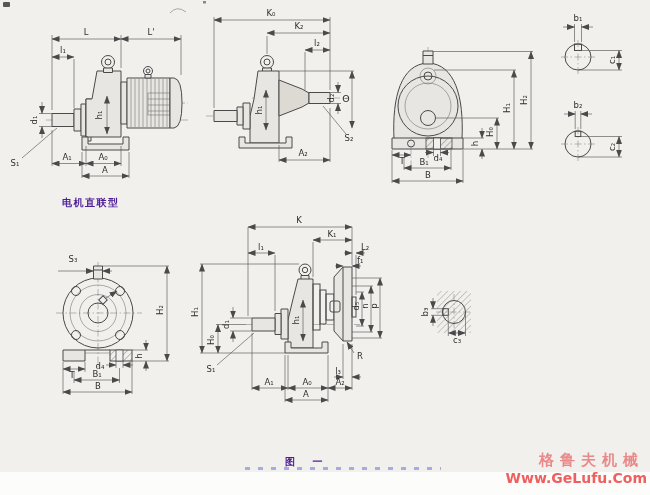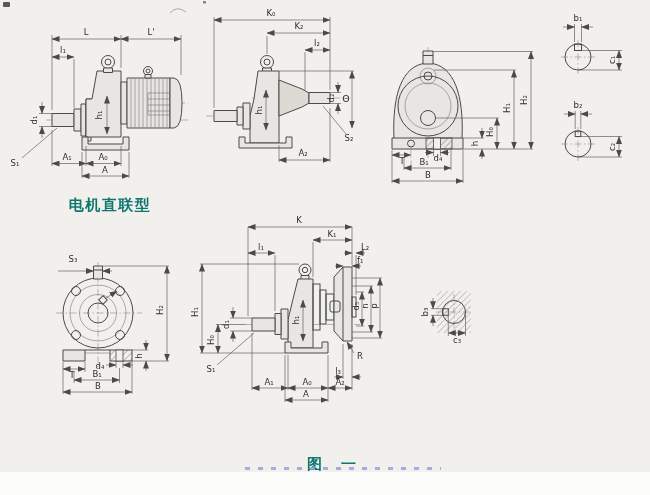--- a/index.html
+++ b/index.html
@@ -2,22 +2,22 @@
 <html><head>
 <meta charset="utf-8">
 <style>
   html,body{margin:0;padding:0;}
   .page{position:relative;width:650px;height:495px;background:#f2f0ed;overflow:hidden;
         font-family:"DejaVu Sans",sans-serif;}
   .bottom-strip{position:absolute;left:0;top:472px;width:650px;height:23px;background:#fcfcfب;
         background:#fcfcfa;}
   .blue-dashes{position:absolute;left:245px;top:467px;width:196px;height:3px;opacity:.85;
         background:repeating-linear-gradient(90deg,#97a0e0 0 5px,transparent 5px 13px);}
-  .cap{position:absolute;color:#0f766e;font-weight:bold;font-size:15px;letter-spacing:1.5px;
-        text-align:center;white-space:nowrap;}
+  .cap{position:absolute;color:#4c1d95;font-weight:bold;font-size:10px;letter-spacing:1.5px;
+        text-align:left;white-space:nowrap;}
   .figcap{letter-spacing:7px;}
   .wm1{position:absolute;right:6px;top:451px;color:#e88a8a;font-weight:bold;font-size:15px;
         letter-spacing:6px;white-space:nowrap;}
   .wm2{position:absolute;right:3px;top:470px;color:#ee6060;font-weight:bold;font-size:14px;
         white-space:nowrap;}
   svg text{font-family:"DejaVu Sans",sans-serif;}
   .lb{font-size:8.5px;fill:#2e2e2e;}
   .lbt{font-size:9.5px;fill:#2e2e2e;}
   .ol{fill:#e8e6e2;stroke:#4a4a4a;stroke-width:1;stroke-linejoin:round;}
   .ol2{fill:#ddd9d3;stroke:#4a4a4a;stroke-width:1;stroke-linejoin:round;}
@@ -494,14 +494,16 @@
 
 
 <div class="cap" style="left:62px;top:196px;width:96px;">电机直联型</div>
 <div class="cap figcap" style="left:285px;top:455px;width:100px;">图 一</div>
 
 
 <div class="bottom-strip"></div>
 <div class="blue-dashes"></div>
 
 
+<div class="wm1">格鲁夫机械</div>
+<div class="wm2">Www.GeLufu.Com</div>
 
 </div>
 
 </body></html>

